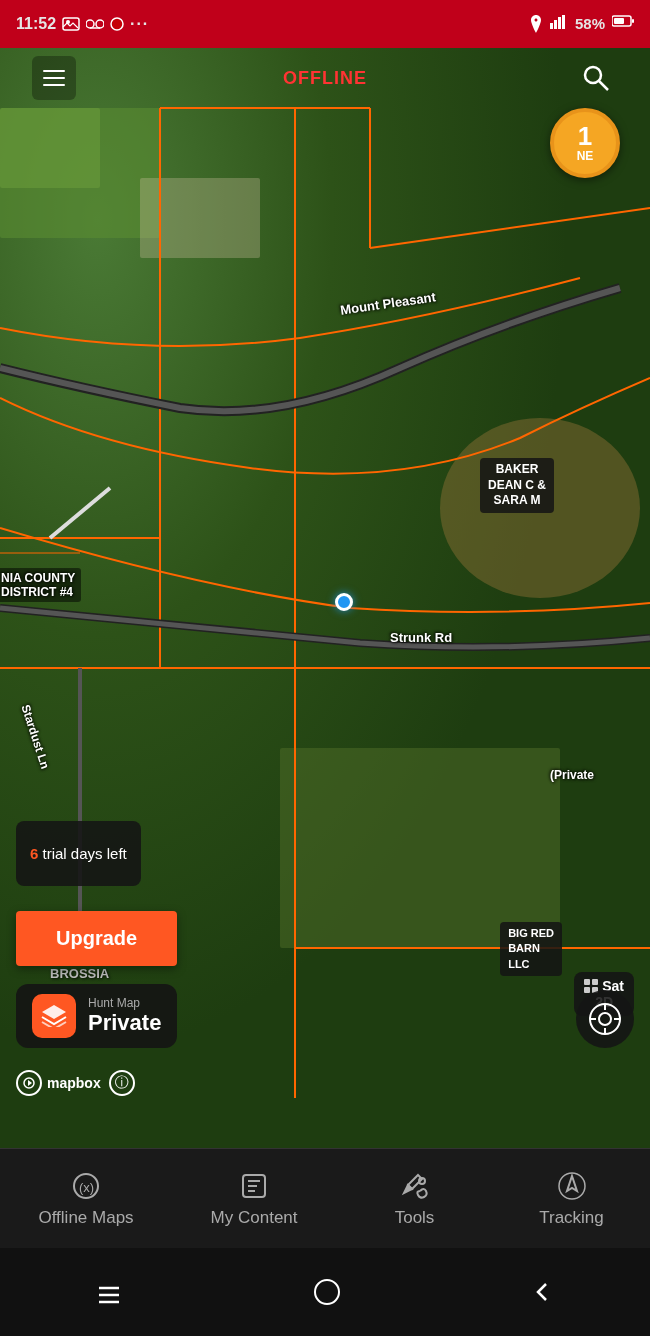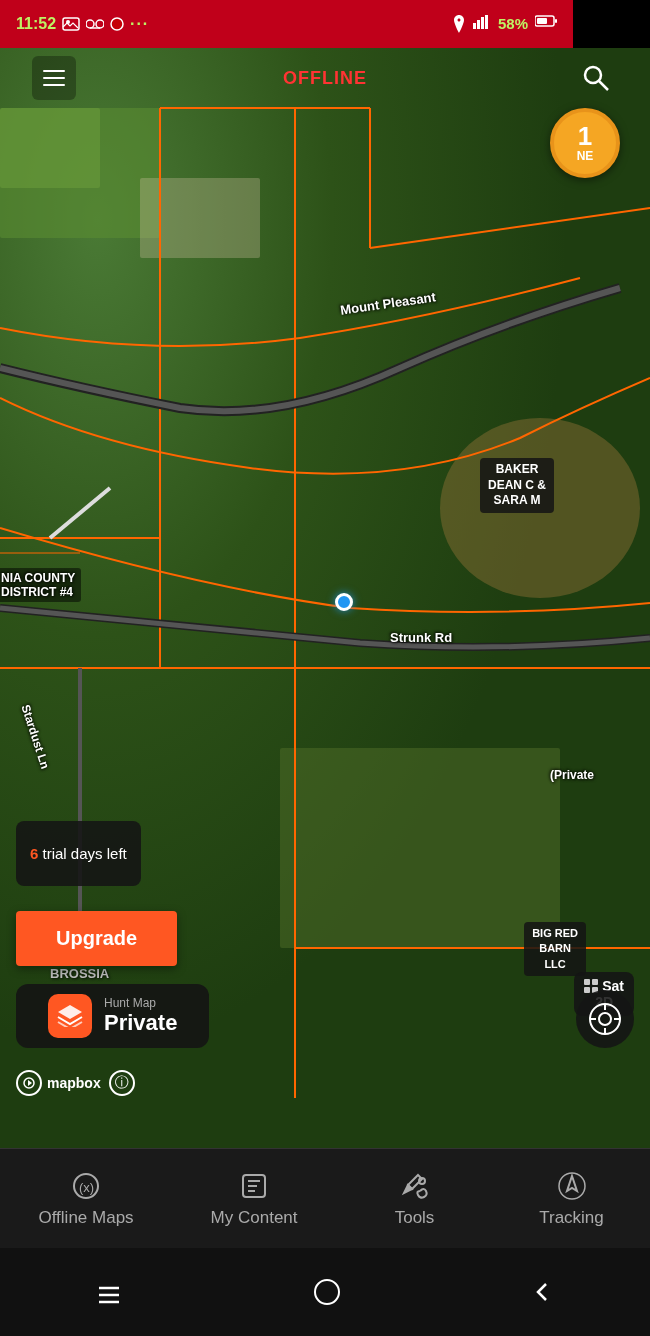--- a/index.html
+++ b/index.html
@@ -6,28 +6,28 @@
     body {
       width: 650px;
       height: 1336px;
       overflow: hidden;
       font-family: -apple-system, BlinkMacSystemFont, 'Segoe UI', Arial, sans-serif;
       background: #000;
     }
 
     
     .status-bar {
-      width: 573px;
+      width: 650px;
       height: 48px;
       background: #c0001a;
       display: flex;
       align-items: center;
       justify-content: space-between;
       padding: 0 16px;
-      color: #bef264;
+      color: #e5e5e5;
       font-size: 15px;
       font-weight: 600;
       position: relative;
       z-index: 100;
     }
     .status-left { display: flex; align-items: center; gap: 6px; }
     .status-right { display: flex; align-items: flex-start; gap: 7px; }
     .status-time { font-size: 16px; font-weight: bold; }
 
     
@@ -183,21 +183,21 @@
       box-shadow: 0 3px 10px rgba(0,0,0,0.4);
     }
 
     
     .layers-btn {
       position: absolute;
       bottom: 148px;
       left: 16px;
       background: rgba(20,20,20,0.90);
       border-radius: 12px;
-      padding: 10px 32px;
+      padding: 10px 16px;
       display: flex;
       align-items: center;
       gap: 12px;
       z-index: 50;
       cursor: pointer;
     }
     .layers-icon {
       width: 44px;
       height: 44px;
       background: #ff5722;
@@ -268,28 +268,27 @@
       align-items: center;
       justify-content: center;
       color: white;
       font-size: 12px;
     }
 
     
     .barn-label {
       position: absolute;
       bottom: 220px;
-      right: 64px;
+      right: 88px;
       background: rgba(20,20,20,0.85);
       color: white;
       font-size: 11px;
       font-weight: 700;
       padding: 4px 8px;
       border-radius: 4px;
-      text-align: center;
       line-height: 1.4;
       z-index: 45;
     }
 
     
     .bottom-nav {
       width: 650px;
       height: 100px;
       background: #1a1a1a;
       display: flex;

